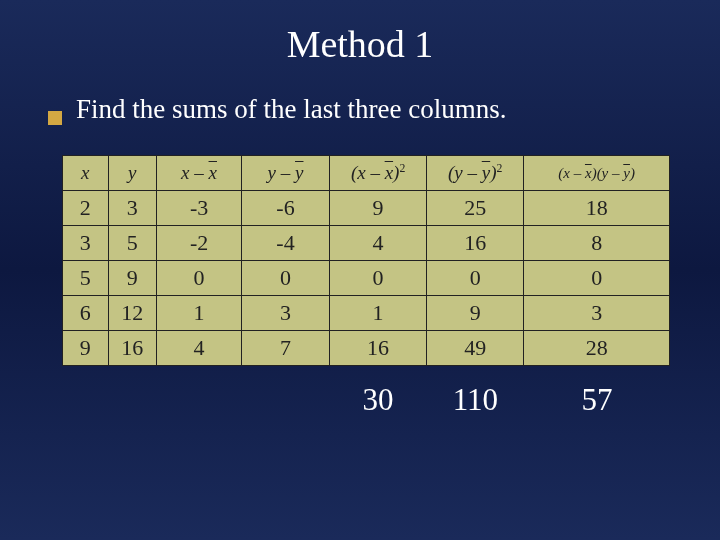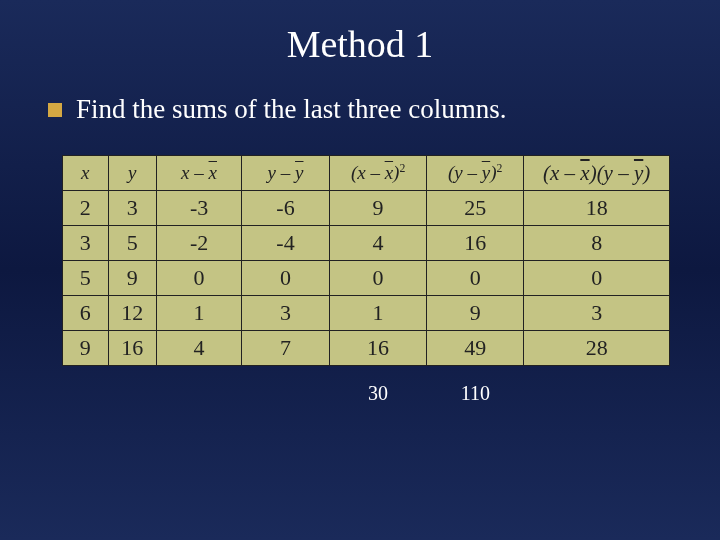--- a/index.html
+++ b/index.html
@@ -13,21 +13,21 @@
   }
   .title {
     color: #fff;
     font-size: 38px;
     text-align: center;
     padding-top: 22px;
     font-weight: normal;
   }
   .bullet-line {
     display: flex;
-    align-items: center;
+    align-items: flex-end;
     margin-top: 28px;
     margin-left: 48px;
     gap: 14px;
   }
   .bullet {
     width: 14px;
     height: 14px;
     background: #d4a843;
     flex-shrink: 0;
   }
@@ -69,34 +69,34 @@
   }
   col.c0 { width: 7.5%; }
   col.c1 { width: 8%; }
   col.c2 { width: 14%; }
   col.c3 { width: 14.5%; }
   col.c4 { width: 16%; }
   col.c5 { width: 16%; }
   col.c6 { width: 24%; }
   .bar { text-decoration: overline; display: inline-block; font-style: italic; }
   .sup { font-size: 0.62em; vertical-align: super; font-style: normal; }
-  .h-sm { font-size: 21px; }
+  .h-sm { font-size: 15px; }
   .sums-row {
     display: flex;
     margin-left: 62px;
     width: 608px;
     margin-top: 16px;
   }
   .sums-row .spacer0 { width: 7.5%; }
   .sums-row .spacer1 { width: 8%; }
   .sums-row .spacer2 { width: 14%; }
   .sums-row .spacer3 { width: 14.5%; }
   .sums-row .sumcell {
     color: #fff;
-    font-size: 20px;
+    font-size: 31px;
     text-align: center;
   }
   .sums-row .s4 { width: 16%; }
   .sums-row .s5 { width: 16%; text-align: center; }
   .sums-row .s6 { width: 24%; }
 </style>
 </head>
 <body>
 
 <h1 class="title">Method 1</h1>
@@ -178,13 +178,14 @@
 </table>
 </div>
 
 <div class="sums-row">
   <div class="spacer0"></div>
   <div class="spacer1"></div>
   <div class="spacer2"></div>
   <div class="spacer3"></div>
   <div class="sumcell s4">30</div>
   <div class="sumcell s5">110</div>
+  <div class="sumcell s6">57</div>
 </div>
 
 </body></html>

